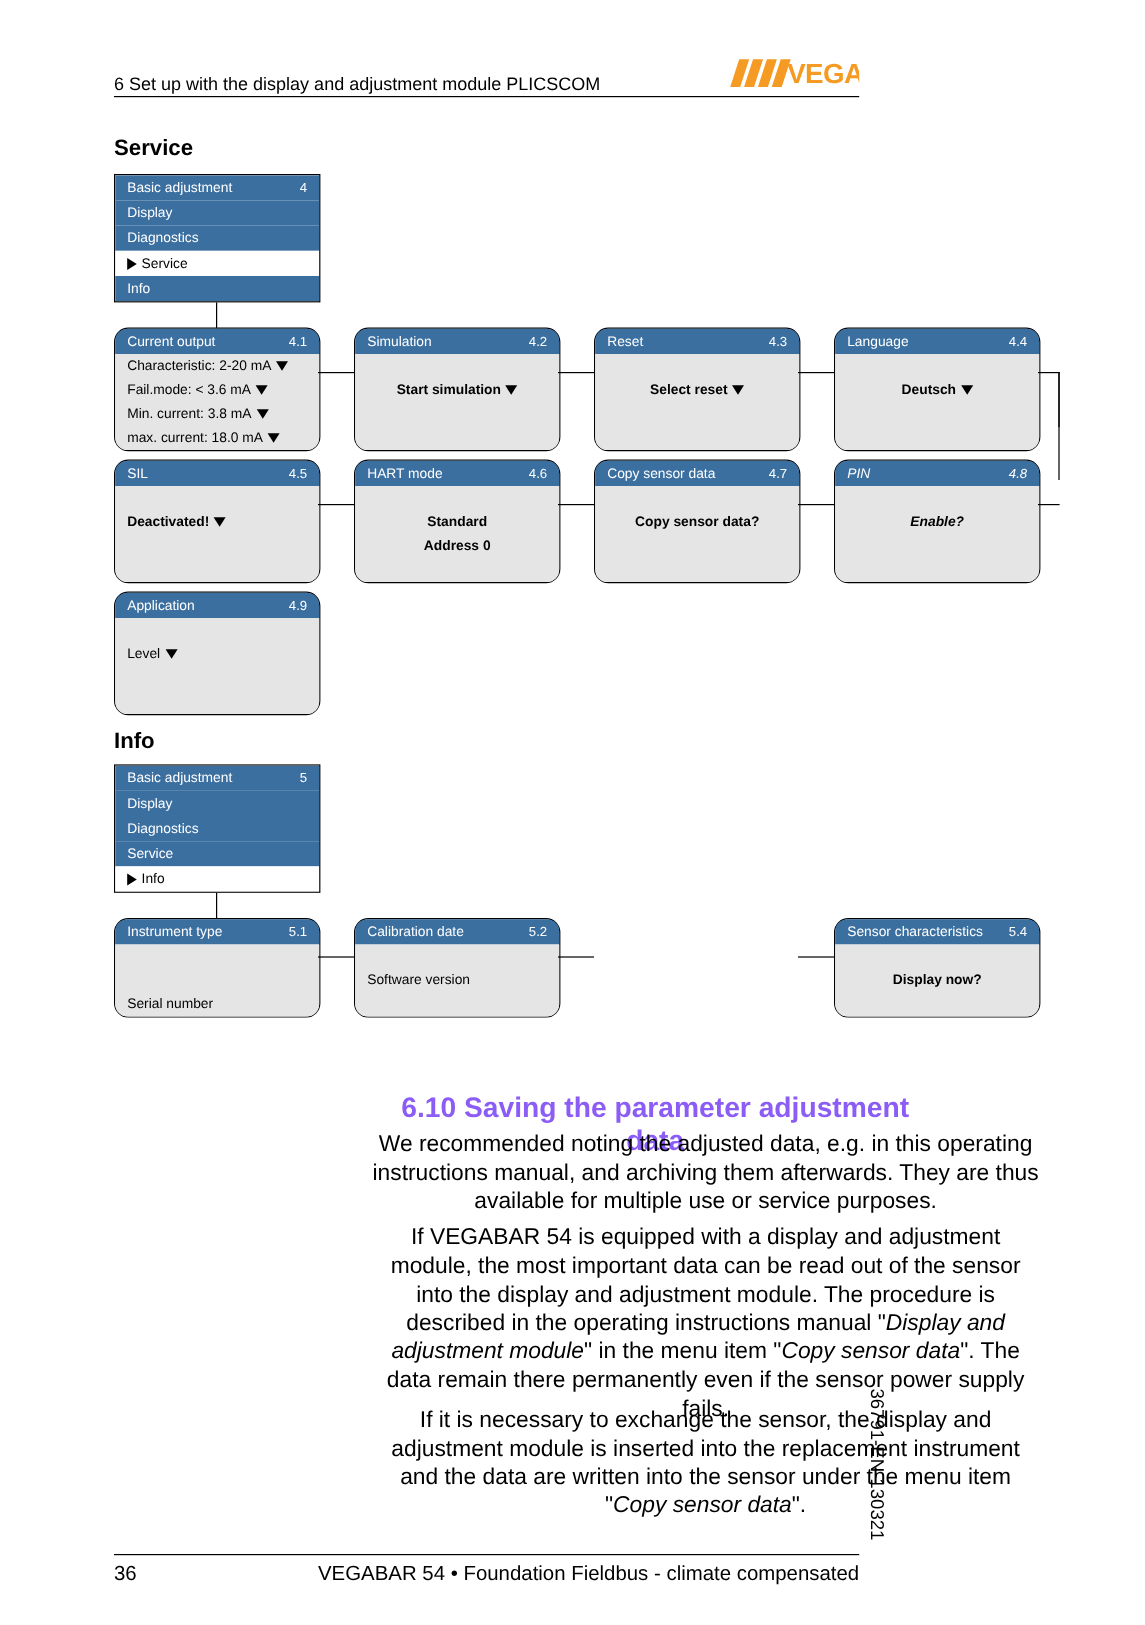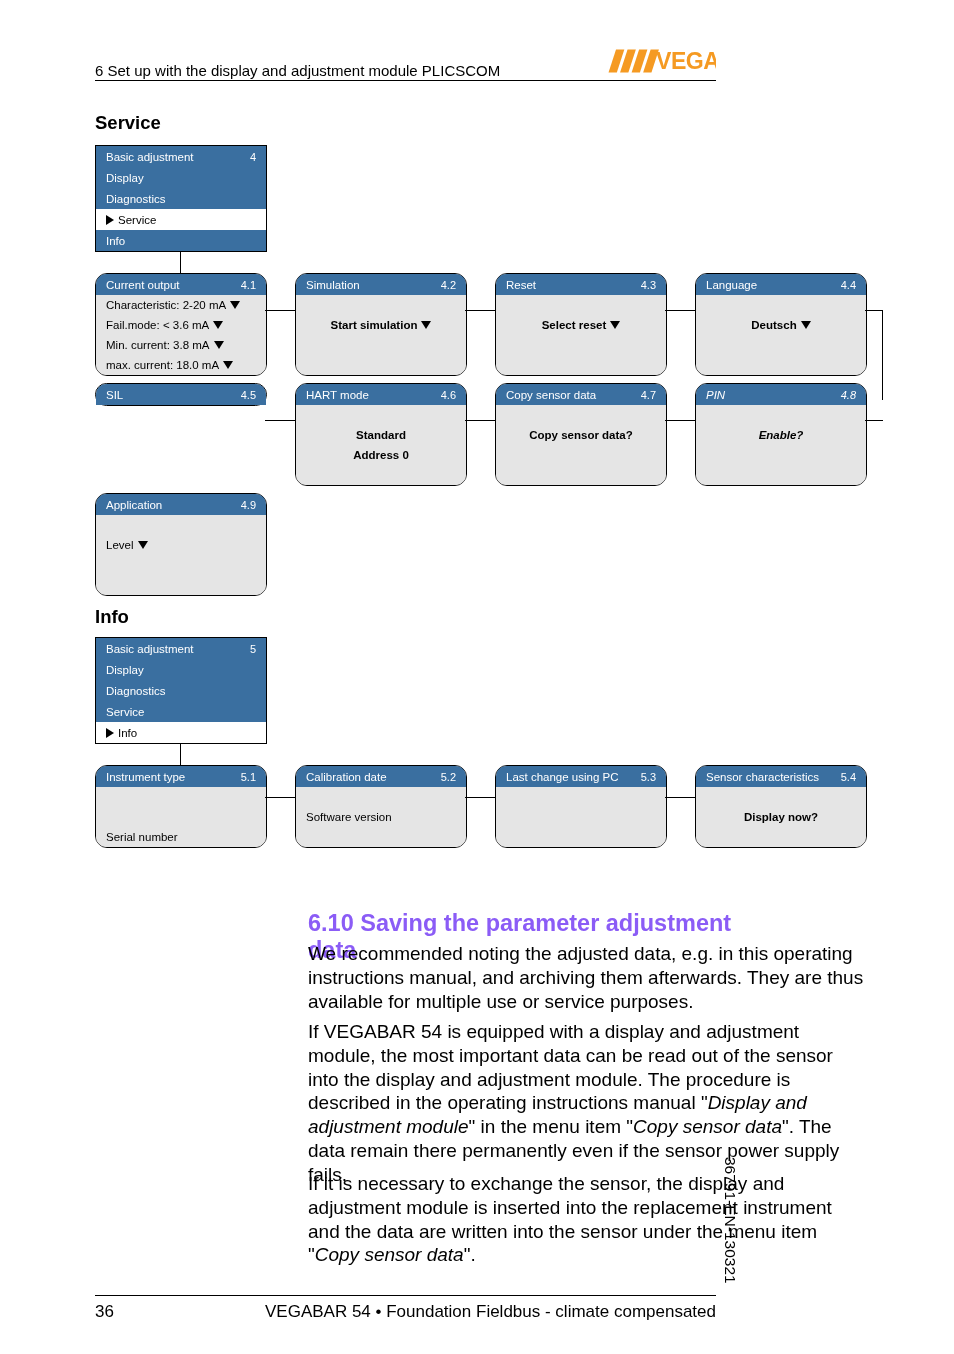--- a/index.html
+++ b/index.html
@@ -6,21 +6,21 @@
   html, body {
     margin: 0;
     padding: 0;
     width: 954px;
     height: 1354px;
     font-family: Arial, Helvetica, sans-serif;
     background: #fff;
     color: #000;
     position: relative;
   }
-  .page { position: relative; width: 784px; height: 1354px; }
+  .page { position: relative; width: 784px; height: 1354px; text-align: center; }
   .header-line {
     position: absolute;
     top: 80px;
     left: 95px;
     right: 68px;
     border-bottom: 1px solid #000;
   }
   .header-text {
     position: absolute;
     top: 62px;
@@ -284,20 +284,29 @@
     <div class="conn-v" style="top:165px; left:787px; height:45px;"></div>
     <div class="conn-v" style="top:210px; left:787px; height:1px;"></div>
 
     <div class="conn-v" style="top:165px; left:787px; height:90px;"></div>
 
     <div class="param-box" style="top:238px; left:0; width:170px;">
       <div class="param-title">
           <span>SIL</span>
           <span class="num">4.5</span>
         </div>
+      <div class="param-body">
+        <div class="param-line">&nbsp;</div>
+        <div class="param-line bold">
+            <span>Deactivated!</span>
+            <span class="tri-down"></span>
+          </div>
+        <div class="param-line">&nbsp;</div>
+        <div class="param-line">&nbsp;</div>
+      </div>
     </div>
 
     <div class="param-box" style="top:238px; left:200px; width:170px;">
       <div class="param-title">
           <span>HART mode</span>
           <span class="num">4.6</span>
         </div>
       <div class="param-body">
         <div class="param-line">&nbsp;</div>
         <div class="param-line center bold">
@@ -408,31 +417,20 @@
         </div>
       <div class="param-body">
         <div class="param-line">&nbsp;</div>
         <div class="param-line">
             <span>Software version</span>
           </div>
         <div class="param-line">&nbsp;</div>
       </div>
     </div>
 
-    <div class="param-box" style="top:128px; left:400px; width:170px;">
-      <div class="param-title">
-          <span>Last change using PC</span>
-          <span class="num">5.3</span>
-        </div>
-      <div class="param-body">
-        <div class="param-line">&nbsp;</div>
-        <div class="param-line">&nbsp;</div>
-        <div class="param-line">&nbsp;</div>
-      </div>
-    </div>
 
     <div class="param-box" style="top:128px; left:600px; width:170px;">
       <div class="param-title">
           <span>Sensor characteristics</span>
           <span class="num">5.4</span>
         </div>
       <div class="param-body">
         <div class="param-line">&nbsp;</div>
         <div class="param-line center bold">
             <span>Display now?</span>

